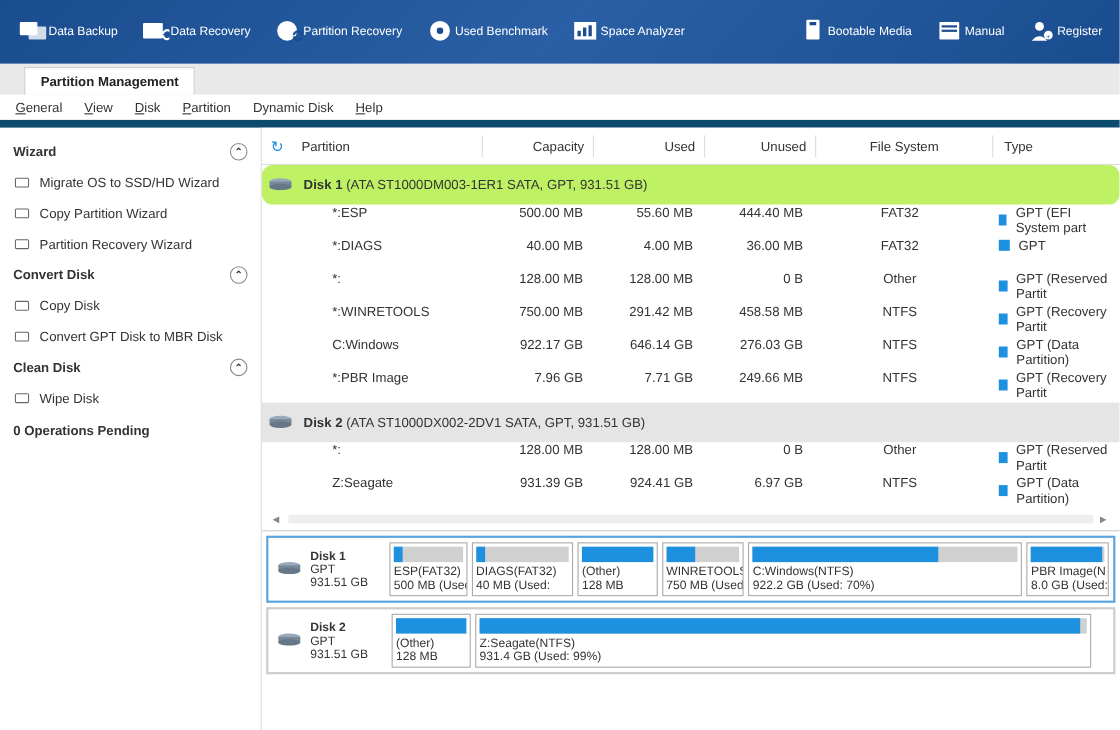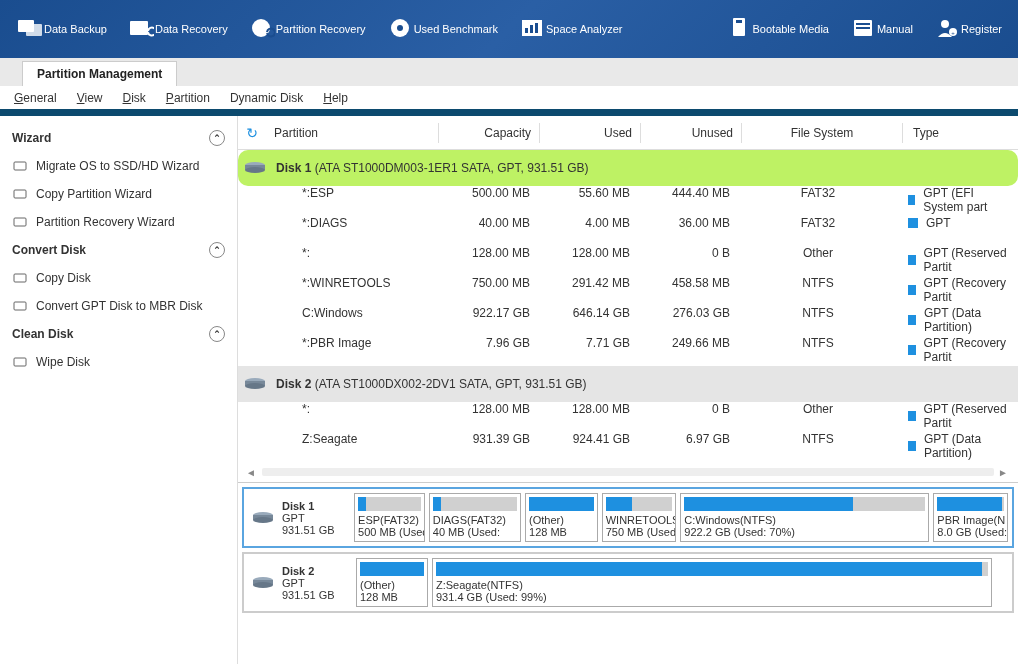--- a/index.html
+++ b/index.html
@@ -240,20 +240,21 @@
         <div class="side-item">
           <span class="sicon">
             <svg width="14" height="14" viewBox="0 0 14 14">
               <rect x="1" y="3" width="12" height="8" rx="1" fill="none" stroke="#666"></rect>
             </svg>
           </span>
           <span>Wipe Disk</span>
         </div>
       </div>
 
+    <div class="side-pending">0 Operations Pending</div>
   </div>
 
   <div class="content">
 
     <div class="tbl-hdr">
       <div class="refresh-cell">
         <span style="color:#1e90e0;font-size:14px;">↻</span>
       </div>
       <div class="col c-part">Partition</div>
         <div class="vdiv"></div>

